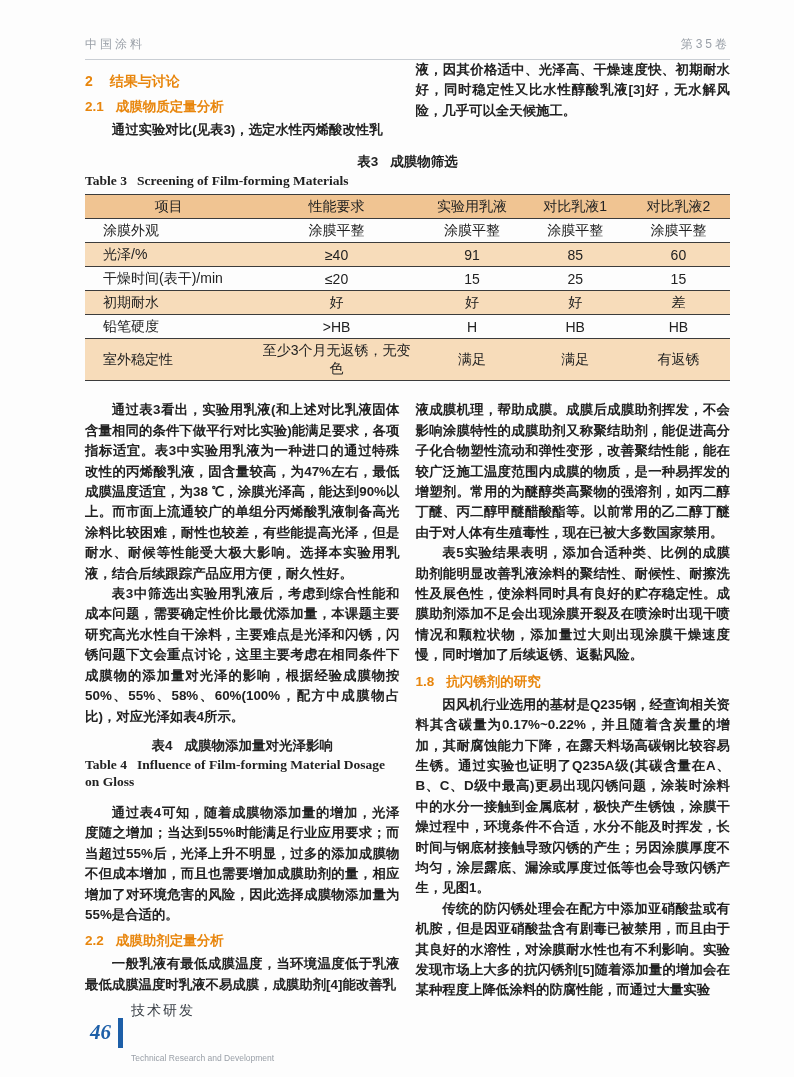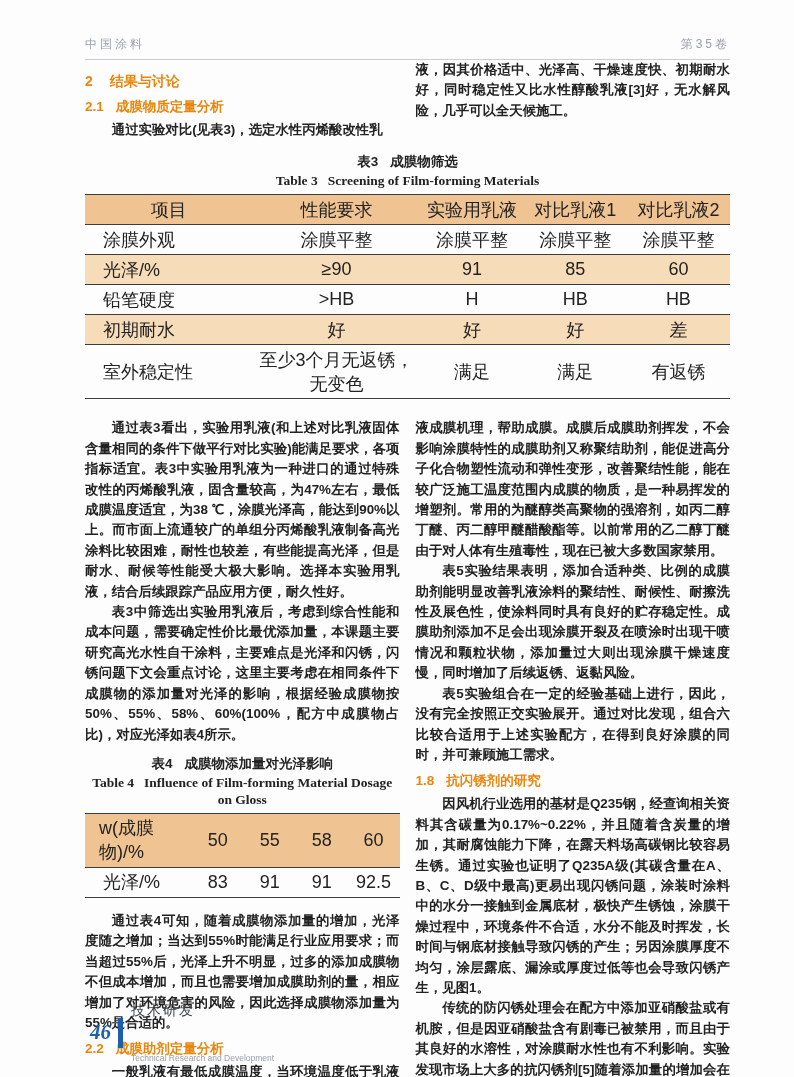--- a/index.html
+++ b/index.html
@@ -22,25 +22,25 @@
   .h2 .num{margin-right:17px;}
   .h3{color:var(--accent);font-size:13.5px;font-weight:700;margin:7px 0 4px;}
   .h3 .num{margin-right:12px;}
 
   p.body{margin:0;font-size:13.4px;line-height:20.4px;text-align:justify;font-weight:bold;}
   .ind{text-indent:2em;}
 
   .tblock{margin-top:13px;}
   .cap-zh{text-align:center;font-size:13.5px;font-weight:700;line-height:17px;}
   .cap-zh .cap-label{margin-right:12px;}
-  .cap-en{text-align:center;font-size:13.5px;font-weight:700;font-family:"Liberation Serif",serif;margin-top:2px;line-height:17px;}
+  .cap-en{text-align:left;font-size:13.5px;font-weight:700;font-family:"Liberation Serif",serif;margin-top:2px;line-height:17px;}
   .cap-en .cap-label{margin-right:10px;}
 
   table.dtable{width:100%;border-collapse:collapse;margin-top:5px;
-    border-top:1.6px solid var(--line);border-bottom:1.6px solid var(--line);font-size:18px;}
+    border-top:1.6px solid var(--line);border-bottom:1.6px solid var(--line);font-size:14px;}
   .dtable th,.dtable td{font-weight:400;padding:2.5px 4px;text-align:center;border-bottom:1px solid var(--line);height:16px;}
   .dtable thead tr{background:var(--tan-dark);}
   .dtable tbody tr:nth-child(even){background:var(--tan-light);}
   .dtable tbody tr:last-child td{border-bottom:none;}
   .dtable td:first-child{text-align:left;padding-left:18px;margin-top:20px;}
   .dtable.t4 th:first-child{text-align:left;padding-left:14px;}
   .main{margin-top:19px;}
   .t4block{margin:10px 0 13px;}
 
   .pagefoot{position:absolute;left:90px;bottom:14px;display:flex;align-items:center;}
@@ -102,38 +102,45 @@
       <tbody>
         <tr>
           <td>涂膜外观</td>
             <td>涂膜平整</td>
             <td>涂膜平整</td>
             <td>涂膜平整</td>
             <td>涂膜平整</td>
         </tr>
         <tr>
           <td>光泽/%</td>
-            <td>≥90</td>
+            <td>≥40</td>
             <td>91</td>
             <td>85</td>
             <td>60</td>
+        </tr>
+        <tr>
+          <td>干燥时间(表干)/min</td>
+            <td>≤20</td>
+            <td>15</td>
+            <td>25</td>
+            <td>15</td>
+        </tr>
+        <tr>
+          <td>初期耐水</td>
+            <td>好</td>
+            <td>好</td>
+            <td>好</td>
+            <td>差</td>
         </tr>
         <tr>
           <td>铅笔硬度</td>
             <td>&gt;HB</td>
             <td>H</td>
             <td>HB</td>
             <td>HB</td>
-        </tr>
-        <tr>
-          <td>初期耐水</td>
-            <td>好</td>
-            <td>好</td>
-            <td>好</td>
-            <td>差</td>
         </tr>
         <tr>
           <td>室外稳定性</td>
             <td>至少3个月无返锈，无变色</td>
             <td>满足</td>
             <td>满足</td>
             <td>有返锈</td>
         </tr>
       </tbody>
     </table>
@@ -144,60 +151,32 @@
       <p class="body ind">通过表3看出，实验用乳液(和上述对比乳液固体含量相同的条件下做平行对比实验)能满足要求，各项指标适宜。表3中实验用乳液为一种进口的通过特殊改性的丙烯酸乳液，固含量较高，为47%左右，最低成膜温度适宜，为38 ℃，涂膜光泽高，能达到90%以上。而市面上流通较广的单组分丙烯酸乳液制备高光涂料比较困难，耐性也较差，有些能提高光泽，但是耐水、耐候等性能受大极大影响。选择本实验用乳液，结合后续跟踪产品应用方便，耐久性好。</p>
       <p class="body ind">表3中筛选出实验用乳液后，考虑到综合性能和成本问题，需要确定性价比最优添加量，本课题主要研究高光水性自干涂料，主要难点是光泽和闪锈，闪锈问题下文会重点讨论，这里主要考虑在相同条件下成膜物的添加量对光泽的影响，根据经验成膜物按50%、55%、58%、60%(100%，配方中成膜物占比)，对应光泽如表4所示。</p>
 
       <div class="t4block">
         <div class="cap-zh">
           <span class="cap-label">表4</span><span>成膜物添加量对光泽影响</span>
         </div>
         <div class="cap-en">
           <span class="cap-label">Table 4</span><span>Influence of Film-forming Material Dosage on Gloss</span>
         </div>
-        <table class="dtable t4">
-          <colgroup>
-              <col style="width:34%">
-              <col style="width:16.5%">
-              <col style="width:16.5%">
-              <col style="width:16.5%">
-              <col style="width:16.5%">
-            </colgroup>
-          <thead>
-            <tr>
-              <th>w(成膜物)/%</th>
-              <th>50</th>
-              <th>55</th>
-              <th>58</th>
-              <th>60</th>
-            </tr>
-          </thead>
-          <tbody>
-            <tr>
-              <td>光泽/%</td>
-                <td>83</td>
-                <td>91</td>
-                <td>91</td>
-                <td>92.5</td>
-            </tr>
-          </tbody>
-        </table>
       </div>
 
       <p class="body ind">通过表4可知，随着成膜物添加量的增加，光泽度随之增加；当达到55%时能满足行业应用要求；而当超过55%后，光泽上升不明显，过多的添加成膜物不但成本增加，而且也需要增加成膜助剂的量，相应增加了对环境危害的风险，因此选择成膜物添加量为55%是合适的。</p>
       <div class="h3">
         <span class="num">2.2</span><span>成膜助剂定量分析</span>
       </div>
       <p class="body ind">一般乳液有最低成膜温度，当环境温度低于乳液最低成膜温度时乳液不易成膜，成膜助剂[4]能改善乳</p>
     </div>
 
     <div class="col">
       <p class="body">液成膜机理，帮助成膜。成膜后成膜助剂挥发，不会影响涂膜特性的成膜助剂又称聚结助剂，能促进高分子化合物塑性流动和弹性变形，改善聚结性能，能在较广泛施工温度范围内成膜的物质，是一种易挥发的增塑剂。常用的为醚醇类高聚物的强溶剂，如丙二醇丁醚、丙二醇甲醚醋酸酯等。以前常用的乙二醇丁醚由于对人体有生殖毒性，现在已被大多数国家禁用。</p>
       <p class="body ind">表5实验结果表明，添加合适种类、比例的成膜助剂能明显改善乳液涂料的聚结性、耐候性、耐擦洗性及展色性，使涂料同时具有良好的贮存稳定性。成膜助剂添加不足会出现涂膜开裂及在喷涂时出现干喷情况和颗粒状物，添加量过大则出现涂膜干燥速度慢，同时增加了后续返锈、返黏风险。</p>
-      <p class="body ind">表5实验组合在一定的经验基础上进行，因此，没有完全按照正交实验展开。通过对比发现，组合六比较合适用于上述实验配方，在得到良好涂膜的同时，并可兼顾施工需求。</p>
       <div class="h3">
         <span class="num">1.8</span><span>抗闪锈剂的研究</span>
       </div>
       <p class="body ind">因风机行业选用的基材是Q235钢，经查询相关资料其含碳量为0.17%~0.22%，并且随着含炭量的增加，其耐腐蚀能力下降，在露天料场高碳钢比较容易生锈。通过实验也证明了Q235A级(其碳含量在A、B、C、D级中最高)更易出现闪锈问题，涂装时涂料中的水分一接触到金属底材，极快产生锈蚀，涂膜干燥过程中，环境条件不合适，水分不能及时挥发，长时间与钢底材接触导致闪锈的产生；另因涂膜厚度不均匀，涂层露底、漏涂或厚度过低等也会导致闪锈产生，见图1。</p>
       <p class="body ind">传统的防闪锈处理会在配方中添加亚硝酸盐或有机胺，但是因亚硝酸盐含有剧毒已被禁用，而且由于其良好的水溶性，对涂膜耐水性也有不利影响。实验发现市场上大多的抗闪锈剂[5]随着添加量的增加会在某种程度上降低涂料的防腐性能，而通过大量实验</p>
     </div>
   </div>
 
   <div class="pagefoot">
     <span class="fnum">46</span>

